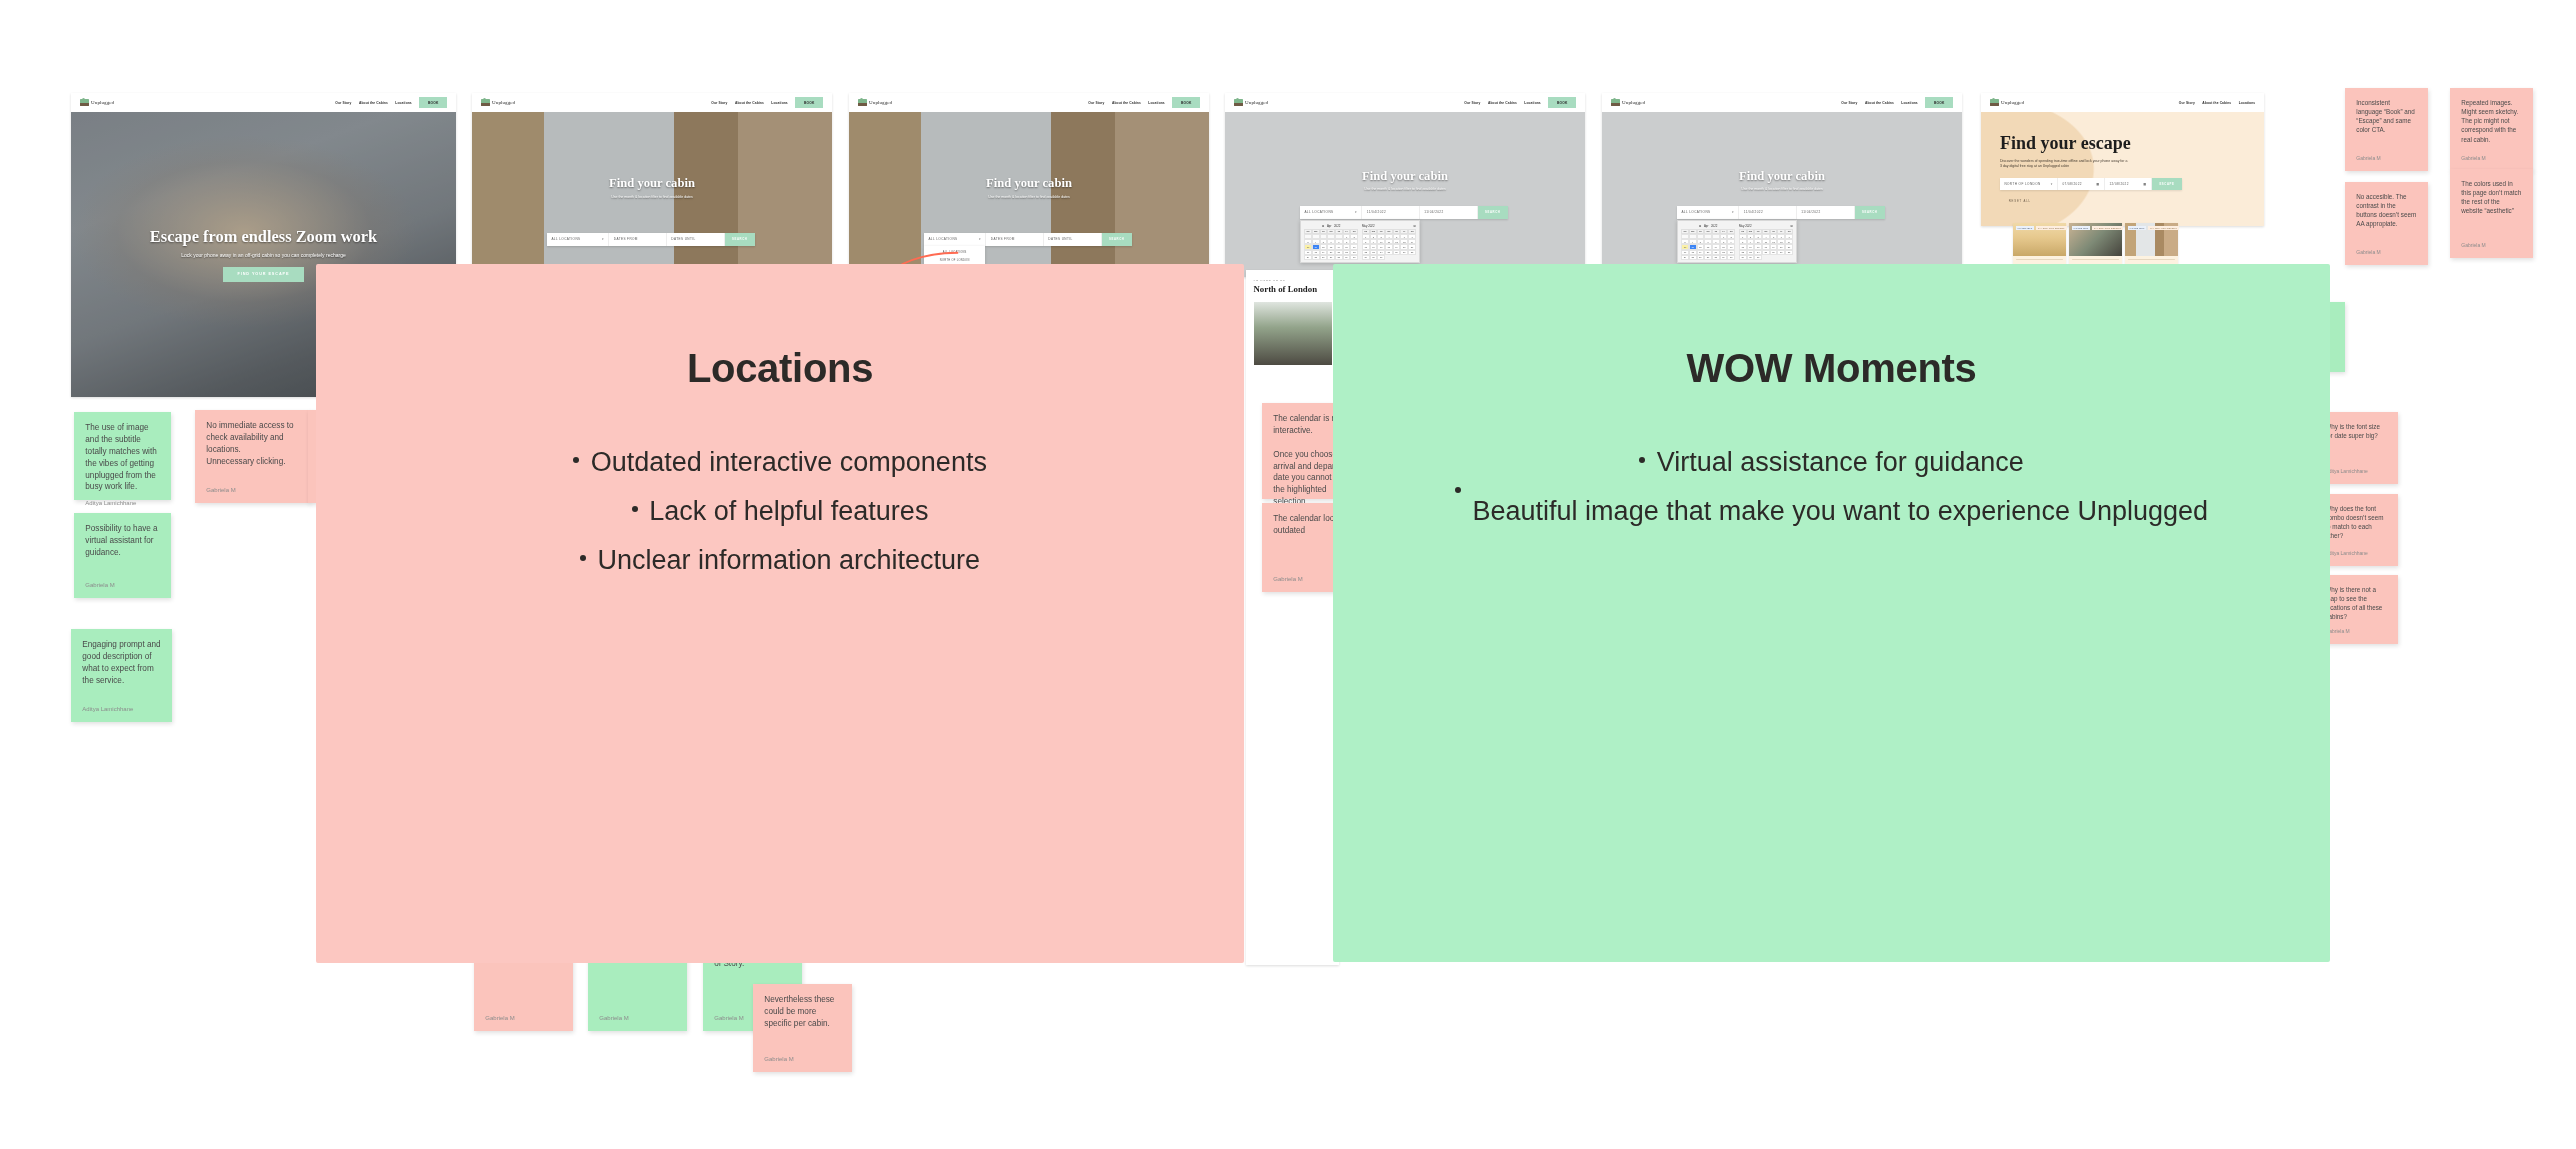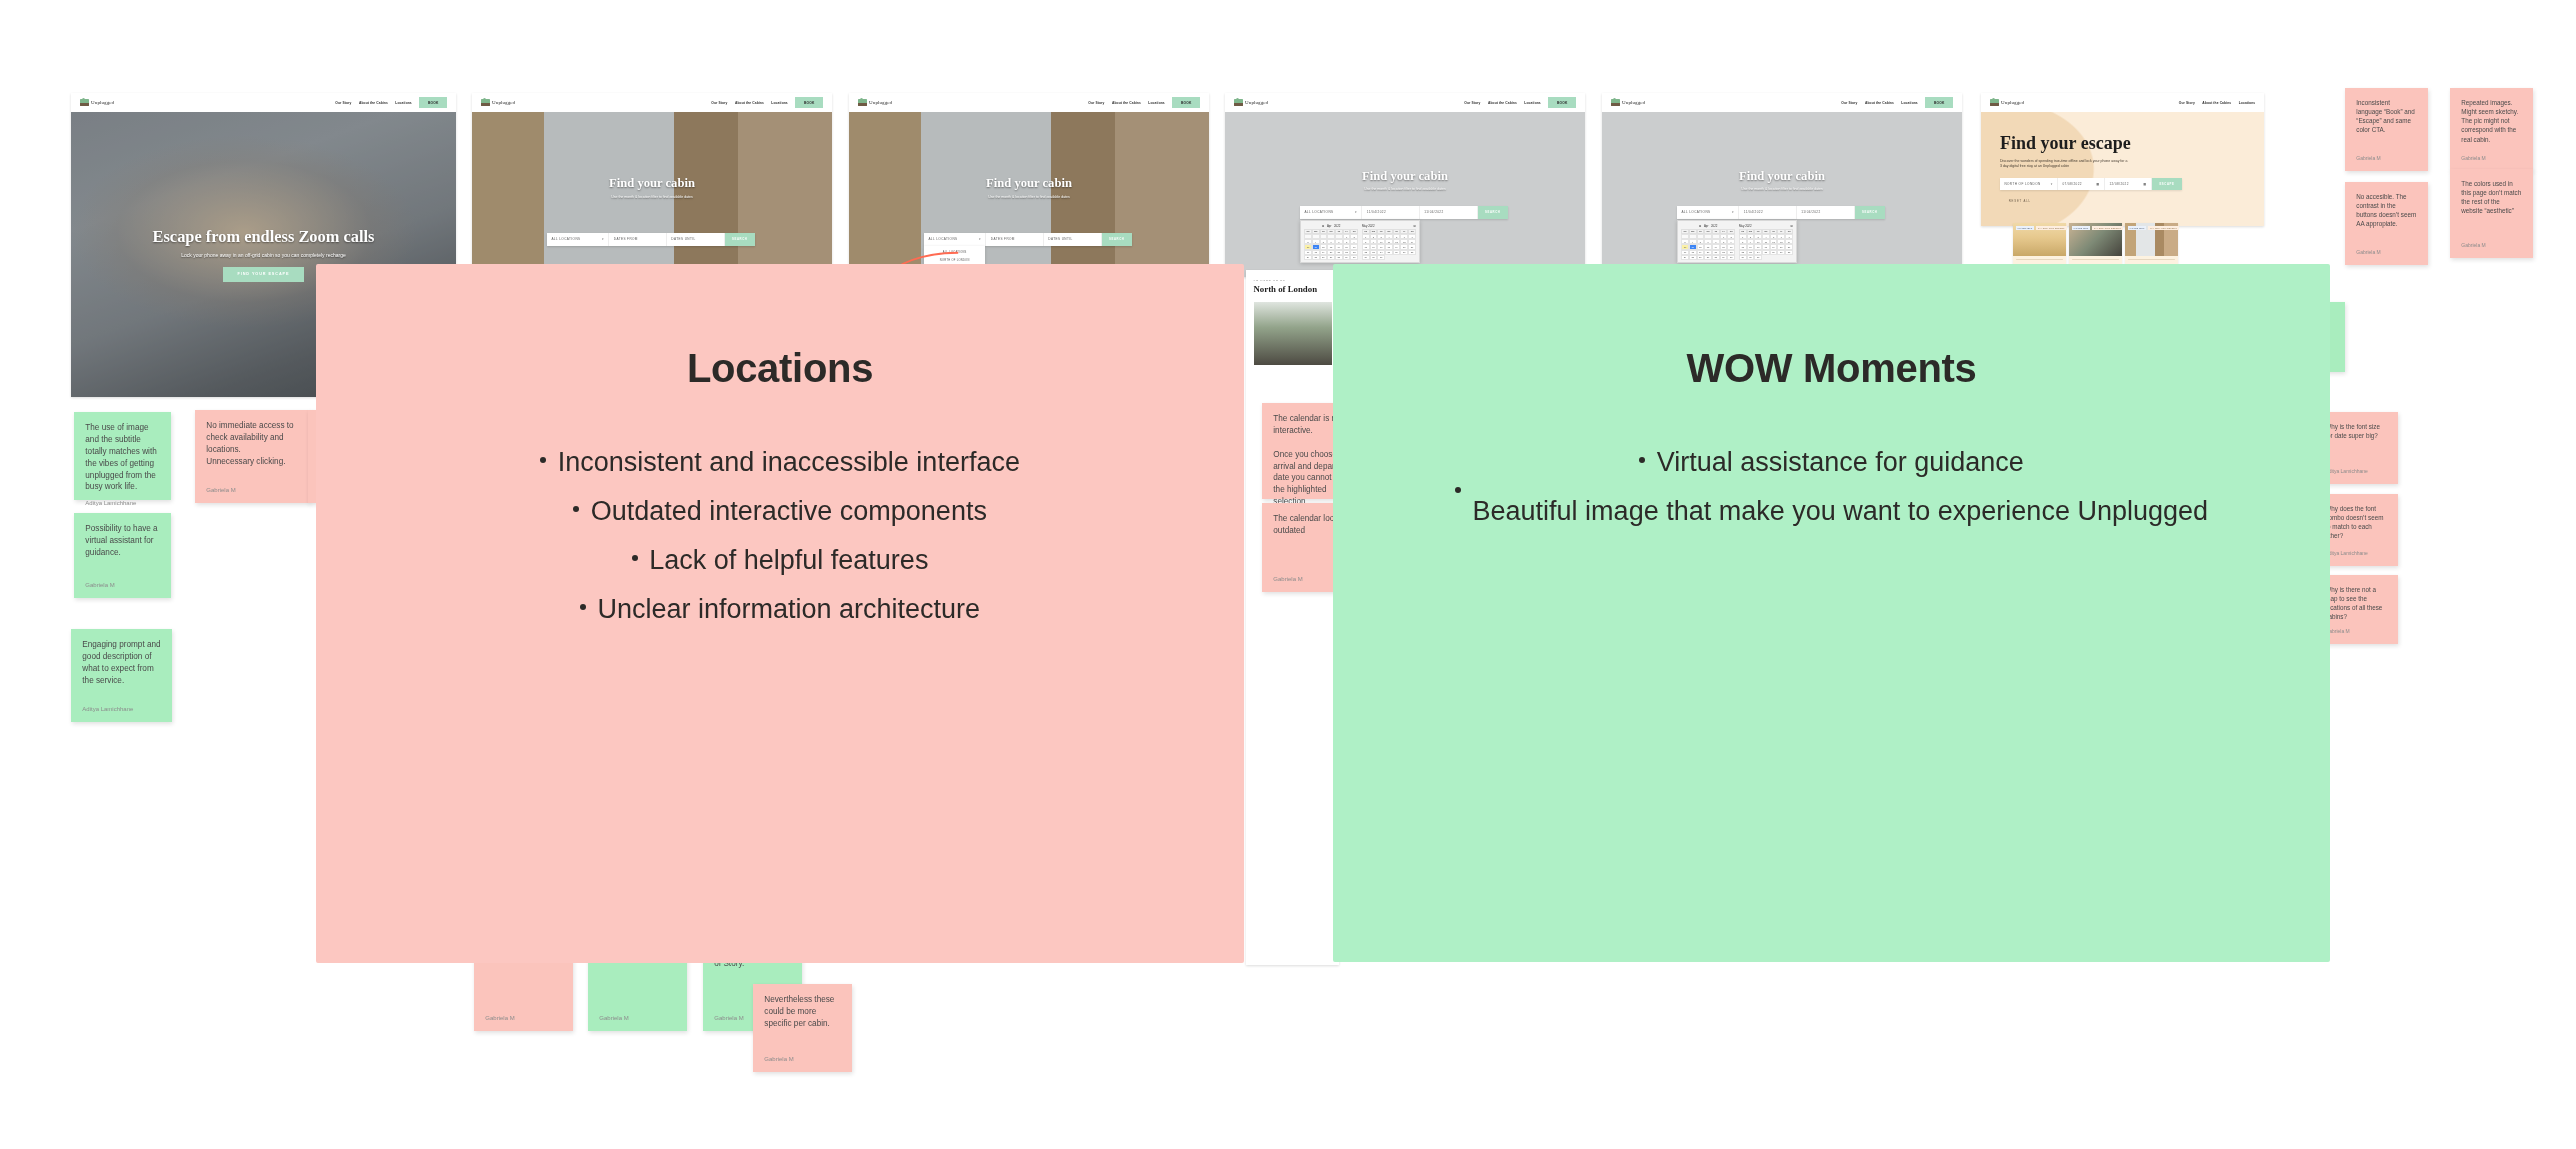--- a/index.html
+++ b/index.html
@@ -188,21 +188,21 @@
       </div>
       <div class="nav-links">
         <span>Our Story</span>
         <span>About the Cabins</span>
         <span>Locations</span>
         <span class="nav-book">BOOK</span>
       </div>
     </div>
     <div class="hero ph-driftwood">
       <div class="shade"></div>
-      <div class="hero-title" style="font-size:16.4px; position:relative; z-index:2;">Escape from endless Zoom calls</div>
+      <div class="hero-title" style="font-size:16.4px; position:relative; z-index:2;">Escape from endless Zoom work</div>
       <div class="hero-sub" style="font-size:5px; margin-top:5px; position:relative; z-index:2;">Lock your phone away in an off-grid cabin so you can completely recharge</div>
       <div class="hero-cta" style="font-size:3.8px; padding:5.7px 15px; margin-top:8.8px; position:relative; z-index:2;">FIND YOUR ESCAPE</div>
     </div>
   </div>
 
   <div class="shot" style="left:472px; top:93px; width:360px; height:184px;">
     <div class="shot-nav">
       <div class="brand">
         <span class="brand-mark"></span>
         <span class="brand-name">Unplugged</span>
@@ -770,23 +770,20 @@
 
   <div class="note pink" style="left:753px; top:984px; width:99px; height:88px;">
     <div class="note-text">Nevertheless these could be more specific per cabin.</div>
     <div class="note-author">Gabriela M</div>
   </div>
 
   <div class="overlay pink" style="left:316px; top:264px; width:928px; height:699px; z-index:50;">
     <div class="ov-title">Locations</div>
     <ul class="ov-list">
       <li>
-        <span class="bul"></span><span>Inconsistent and inaccessible interface</span>
-      </li>
-      <li>
         <span class="bul"></span><span>Outdated interactive components</span>
       </li>
       <li>
         <span class="bul"></span><span>Lack of helpful features</span>
       </li>
       <li>
         <span class="bul"></span><span>Unclear information architecture</span>
       </li>
     </ul>
   </div>

